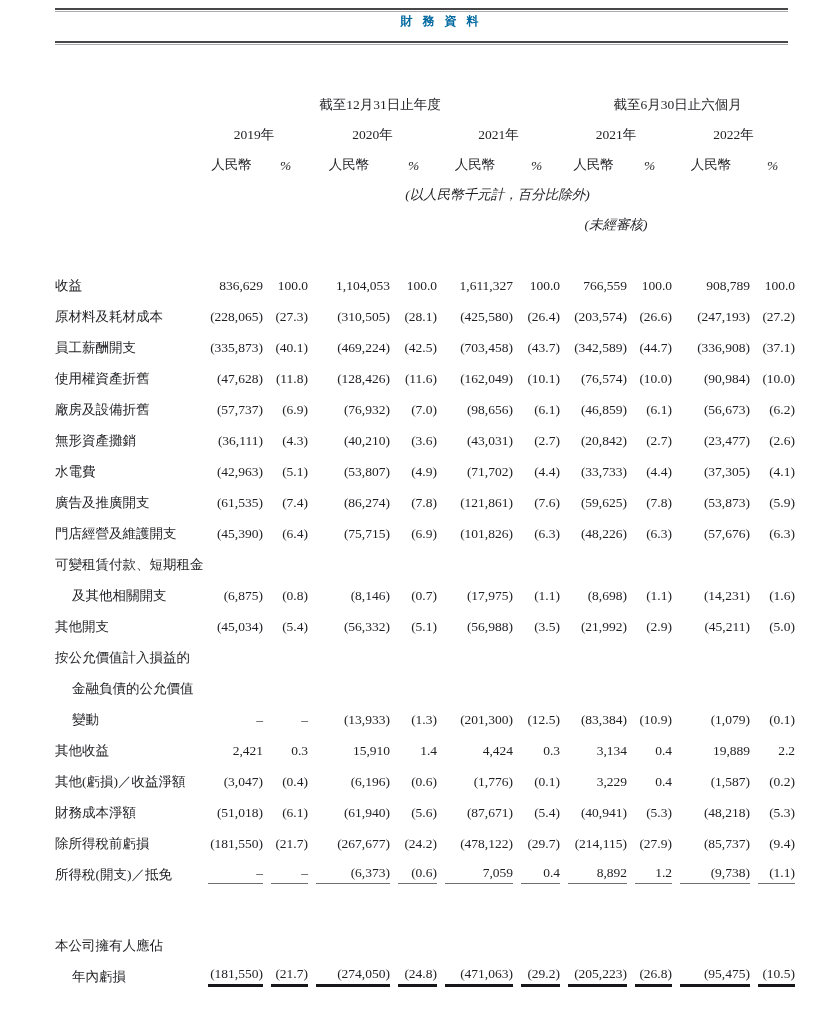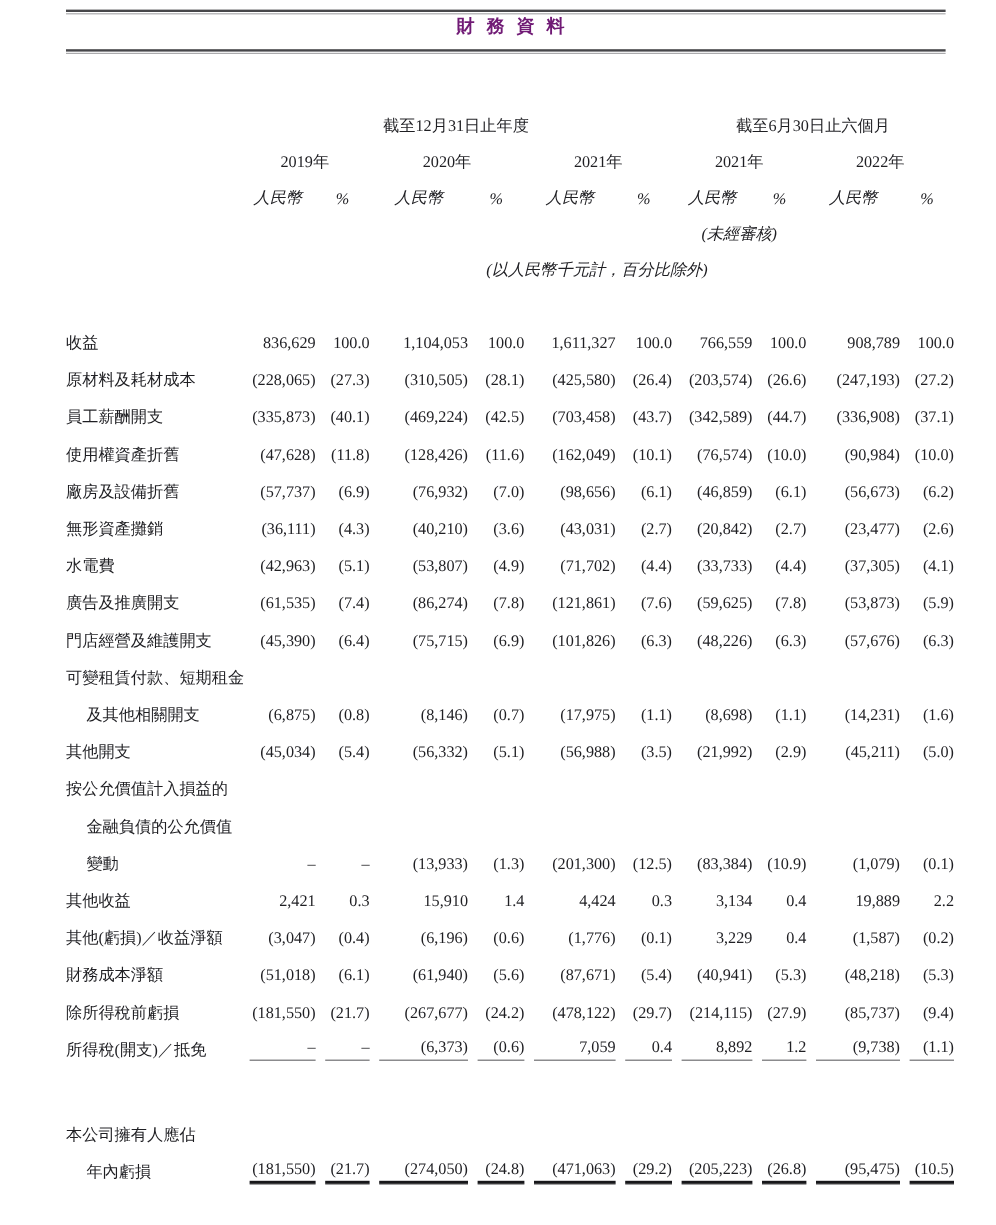--- a/index.html
+++ b/index.html
@@ -9,38 +9,38 @@
     color:#1f1f23;
   }
   .page{position:relative;width:830px;height:1021px;background:#fff;}
   .rule{
     position:absolute;left:55px;width:733px;height:1px;
     border-top:2px solid #47474a;border-bottom:1px solid #ababad;background:#fff;
   }
   .rule-top{top:8px;}
   .rule-bot{top:41px;}
   .title{
-    position:absolute;top:13px;left:59px;width:733px;
-    text-align:center;font-size:15px;font-weight:bold;color:#701a75;
+    position:absolute;top:13px;left:73px;width:733px;
+    text-align:center;font-size:12px;font-weight:bold;color:#0369a1;
     letter-spacing:10px;text-indent:10px;margin:0;
     font-family:"Liberation Serif","DejaVu Serif",serif;
   }
   table.fin{
     position:absolute;left:55px;top:88px;width:740px;
     border-collapse:collapse;table-layout:fixed;
   }
   table.fin th,table.fin td{
     padding:0;margin:0;font-weight:normal;font-size:13.5px;
     white-space:nowrap;overflow:visible;
   }
   thead tr{height:30px;}
   tr[data-name="header-group-row"]{height:26px;}
   .grp{font-weight:bold;font-size:13.5px;vertical-align:bottom;}
   .yr{font-weight:bold;text-align:center;font-size:13.5px;vertical-align:bottom;}
-  .cur{font-style:italic;text-align:center;font-size:13px;vertical-align:bottom;}
+  .cur{text-align:center;font-size:13px;vertical-align:bottom;}
   .pct{font-style:italic;text-align:center;font-size:13px;vertical-align:bottom;padding-left:8px;}
   .note{font-style:italic;text-align:center;font-size:13px;vertical-align:bottom;}
   td.note-unit{padding-left:70px;}
   td.note-unaud{padding-right:60px;}
   tr.gap{height:36px;}
   tr.spacer{height:40px;}
   tbody tr{height:31px;}
   td.lbl{text-align:left;padding-left:2px;font-size:14px;vertical-align:middle;}
   td.lbl.ind{padding-left:17px;}
   td.num{text-align:right;vertical-align:middle;}
@@ -91,28 +91,28 @@
         <th class="pct" data-name="header-percent-label">%</th>
         <th class="cur" data-name="header-currency-label">人民幣</th>
         <th class="pct" data-name="header-percent-label">%</th>
         <th class="cur" data-name="header-currency-label">人民幣</th>
         <th class="pct" data-name="header-percent-label">%</th>
         <th class="cur" data-name="header-currency-label">人民幣</th>
         <th class="pct" data-name="header-percent-label">%</th>
         <th class="cur" data-name="header-currency-label">人民幣</th>
         <th class="pct" data-name="header-percent-label">%</th>
       </tr>
+      <tr data-name="header-note-row">
+        <td data-name="header-empty-cell"></td>
+        <td class="note note-unit" colspan="10" data-name="unit-note">(以人民幣千元計，百分比除外)</td>
+      </tr>
       <tr data-name="header-unaudited-row">
         <td colspan="7" data-name="header-empty-cell"></td>
         <td class="note note-unaud" colspan="2" data-name="unaudited-note">(未經審核)</td>
         <td colspan="2" data-name="header-empty-cell"></td>
-      </tr>
-      <tr data-name="header-note-row">
-        <td data-name="header-empty-cell"></td>
-        <td class="note note-unit" colspan="10" data-name="unit-note">(以人民幣千元計，百分比除外)</td>
       </tr>
       <tr class="gap" data-name="header-gap-row">
           <td colspan="11"></td>
         </tr>
     </thead>
     <tbody data-name="table-body">
         <tr data-name="table-row">
           <td class="lbl" data-name="row-label">收益</td>
           <td class="num" data-name="cell-value"><span>836,629</span></td>
           <td class="num" data-name="cell-value"><span>100.0</span></td>

